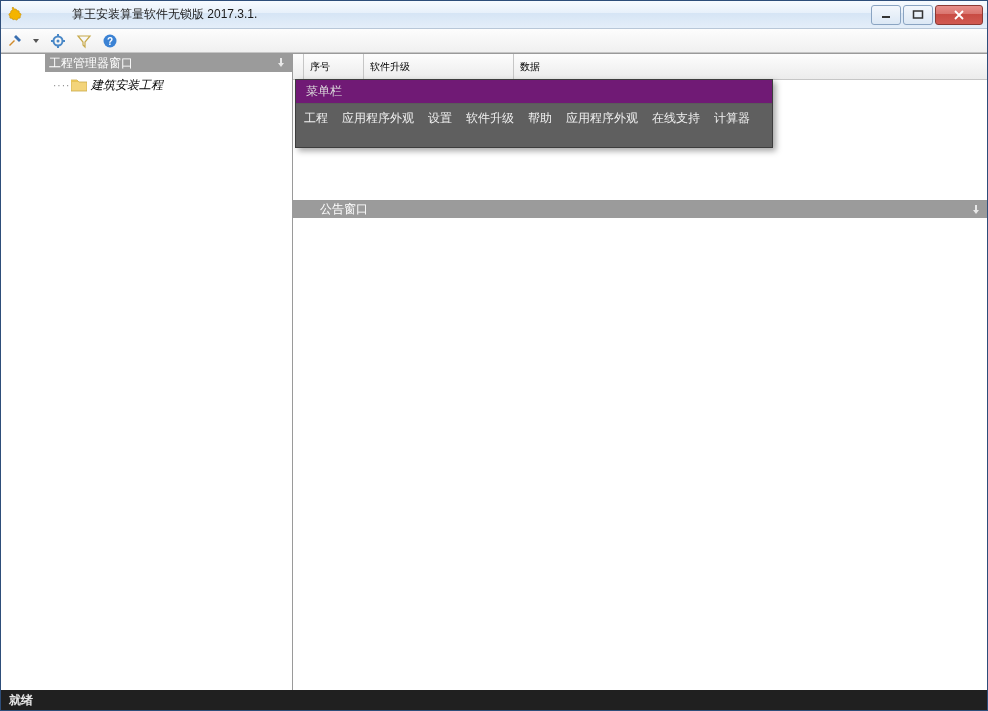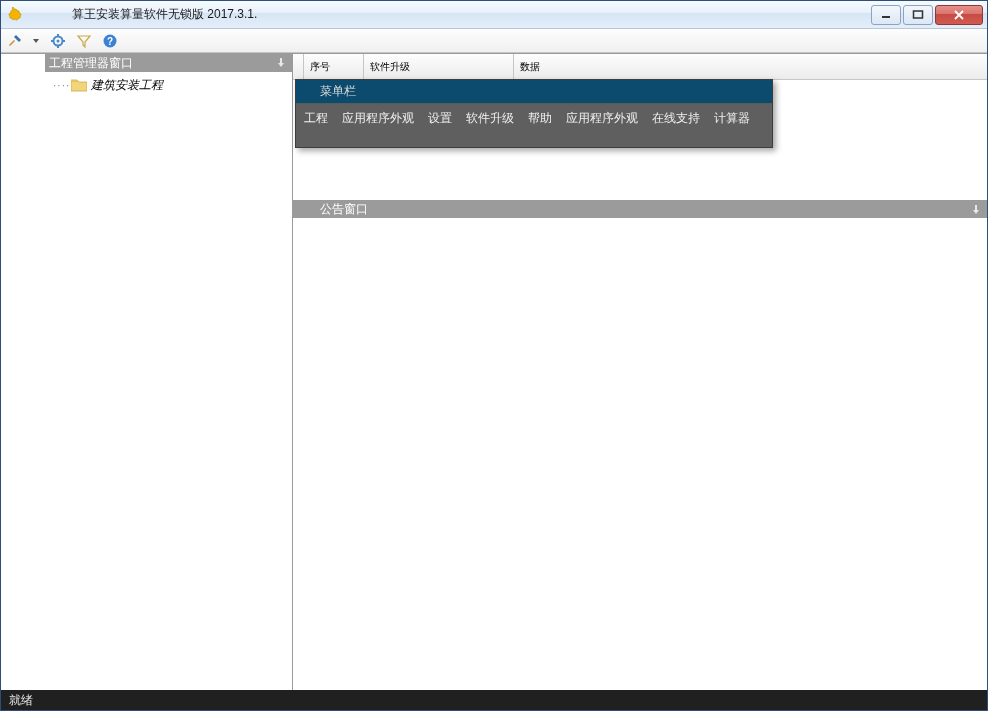--- a/index.html
+++ b/index.html
@@ -113,25 +113,25 @@
   position: absolute;
   left: 294px; top: 78px;
   width: 478px;
   background: #6a6a6a;
   border: 1px solid #3d3d3d;
   box-shadow: 3px 3px 6px rgba(0,0,0,0.35);
   color: #e6e6e6;
   font-size: 12px;
 }
 .menubar-popup .mp-title {
-  padding: 3px 8px 3px 24px;
+  padding: 3px 8px 3px 10px;
   font-size: 12px;
   color: #dcdcdc;
   border-bottom: 1px solid #5a5a5a;
-  background: #0c4a6e;
+  background: #701a75;
 }
 .menubar-popup .mp-row {
   display: flex; align-items: center;
   padding: 6px 8px 20px 8px;
   gap: 14px;
   background: #5f5f5f;
 }
 .menubar-popup .mp-item { color: #f0f0f0; white-space: nowrap; }
 
 .content-upper { flex: 0 0 120px; background: #fff; position: relative; }
@@ -141,20 +141,21 @@
 .announce-body { flex: 1; background: #fff; }
 
 
 .statusbar {
   height: 20px;
   background: #202020;
   color: #e6e6e6;
   font-size: 12px;
   display: flex; align-items: center;
   padding: 0 8px;
+  font-weight: bold;
 }
 </style>
 </head>
 <body>
 
 <div class="window">
 
   <div class="titlebar">
     <span class="app-icon">
       <svg viewBox="0 0 16 16">

